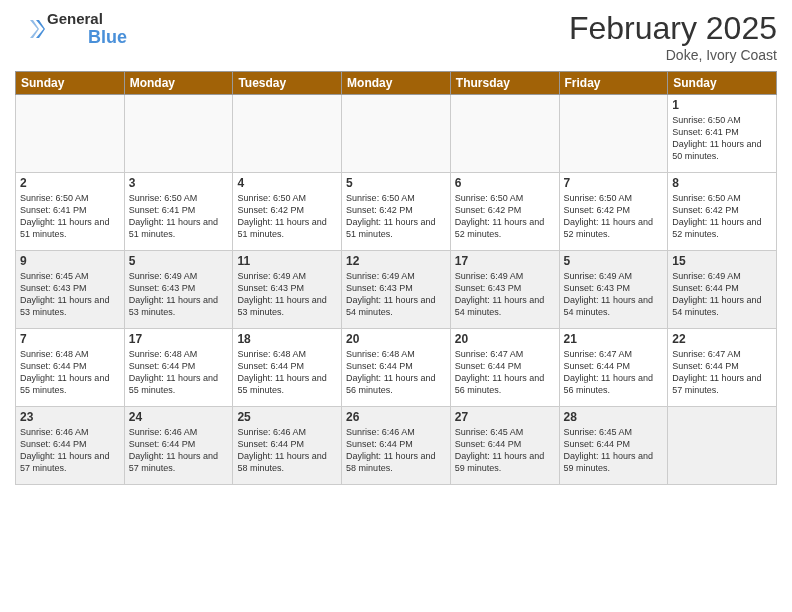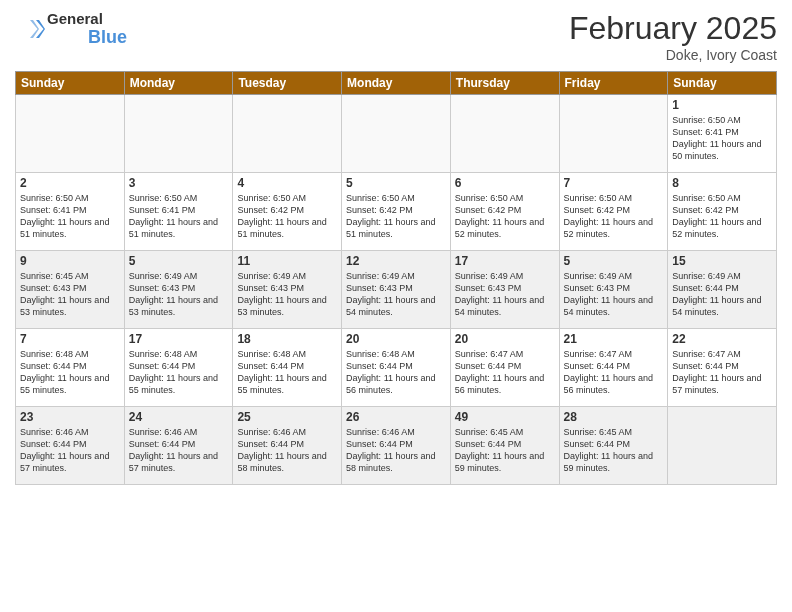--- a/index.html
+++ b/index.html
@@ -248,21 +248,21 @@
 and 58 minutes.</div>
           </td>
           <td>
             <div class="day-num">26</div>
             <div class="day-info">Sunrise: 6:46 AM
 Sunset: 6:44 PM
 Daylight: 11 hours
 and 58 minutes.</div>
           </td>
           <td>
-            <div class="day-num">49</div>
+            <div class="day-num">27</div>
             <div class="day-info">Sunrise: 6:45 AM
 Sunset: 6:44 PM
 Daylight: 11 hours
 and 59 minutes.</div>
           </td>
           <td>
             <div class="day-num">28</div>
             <div class="day-info">Sunrise: 6:45 AM
 Sunset: 6:44 PM
 Daylight: 11 hours

